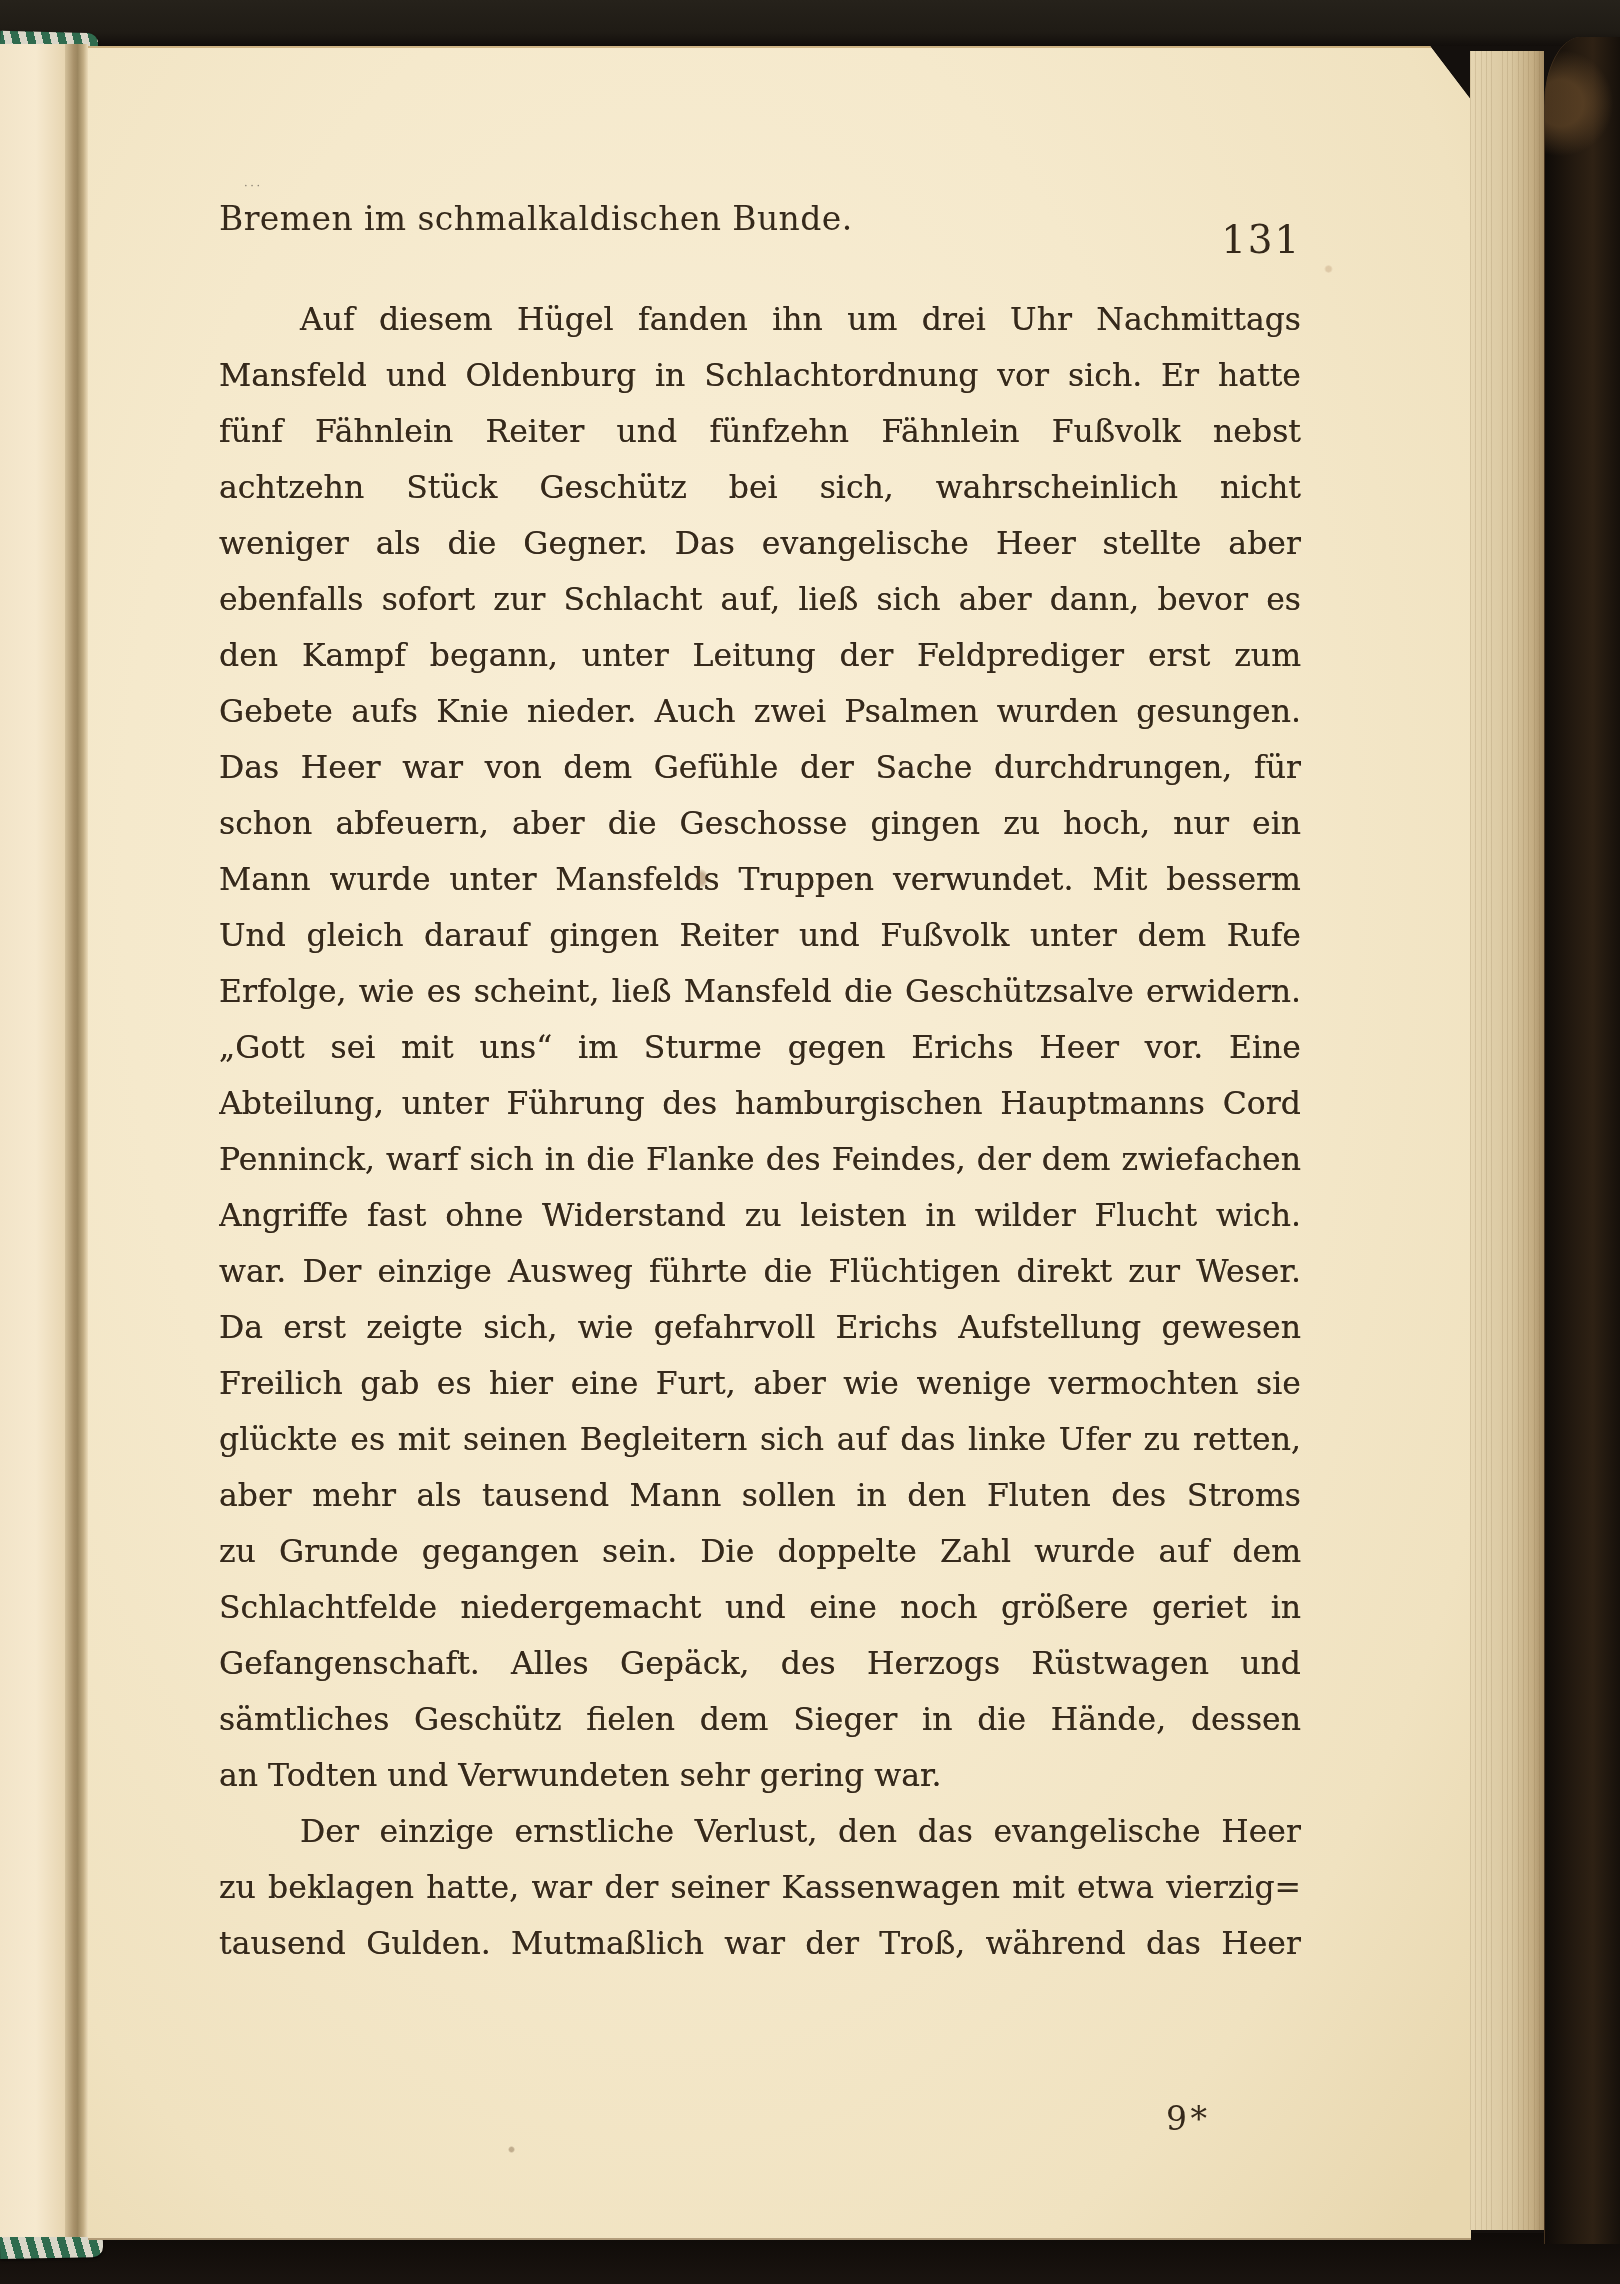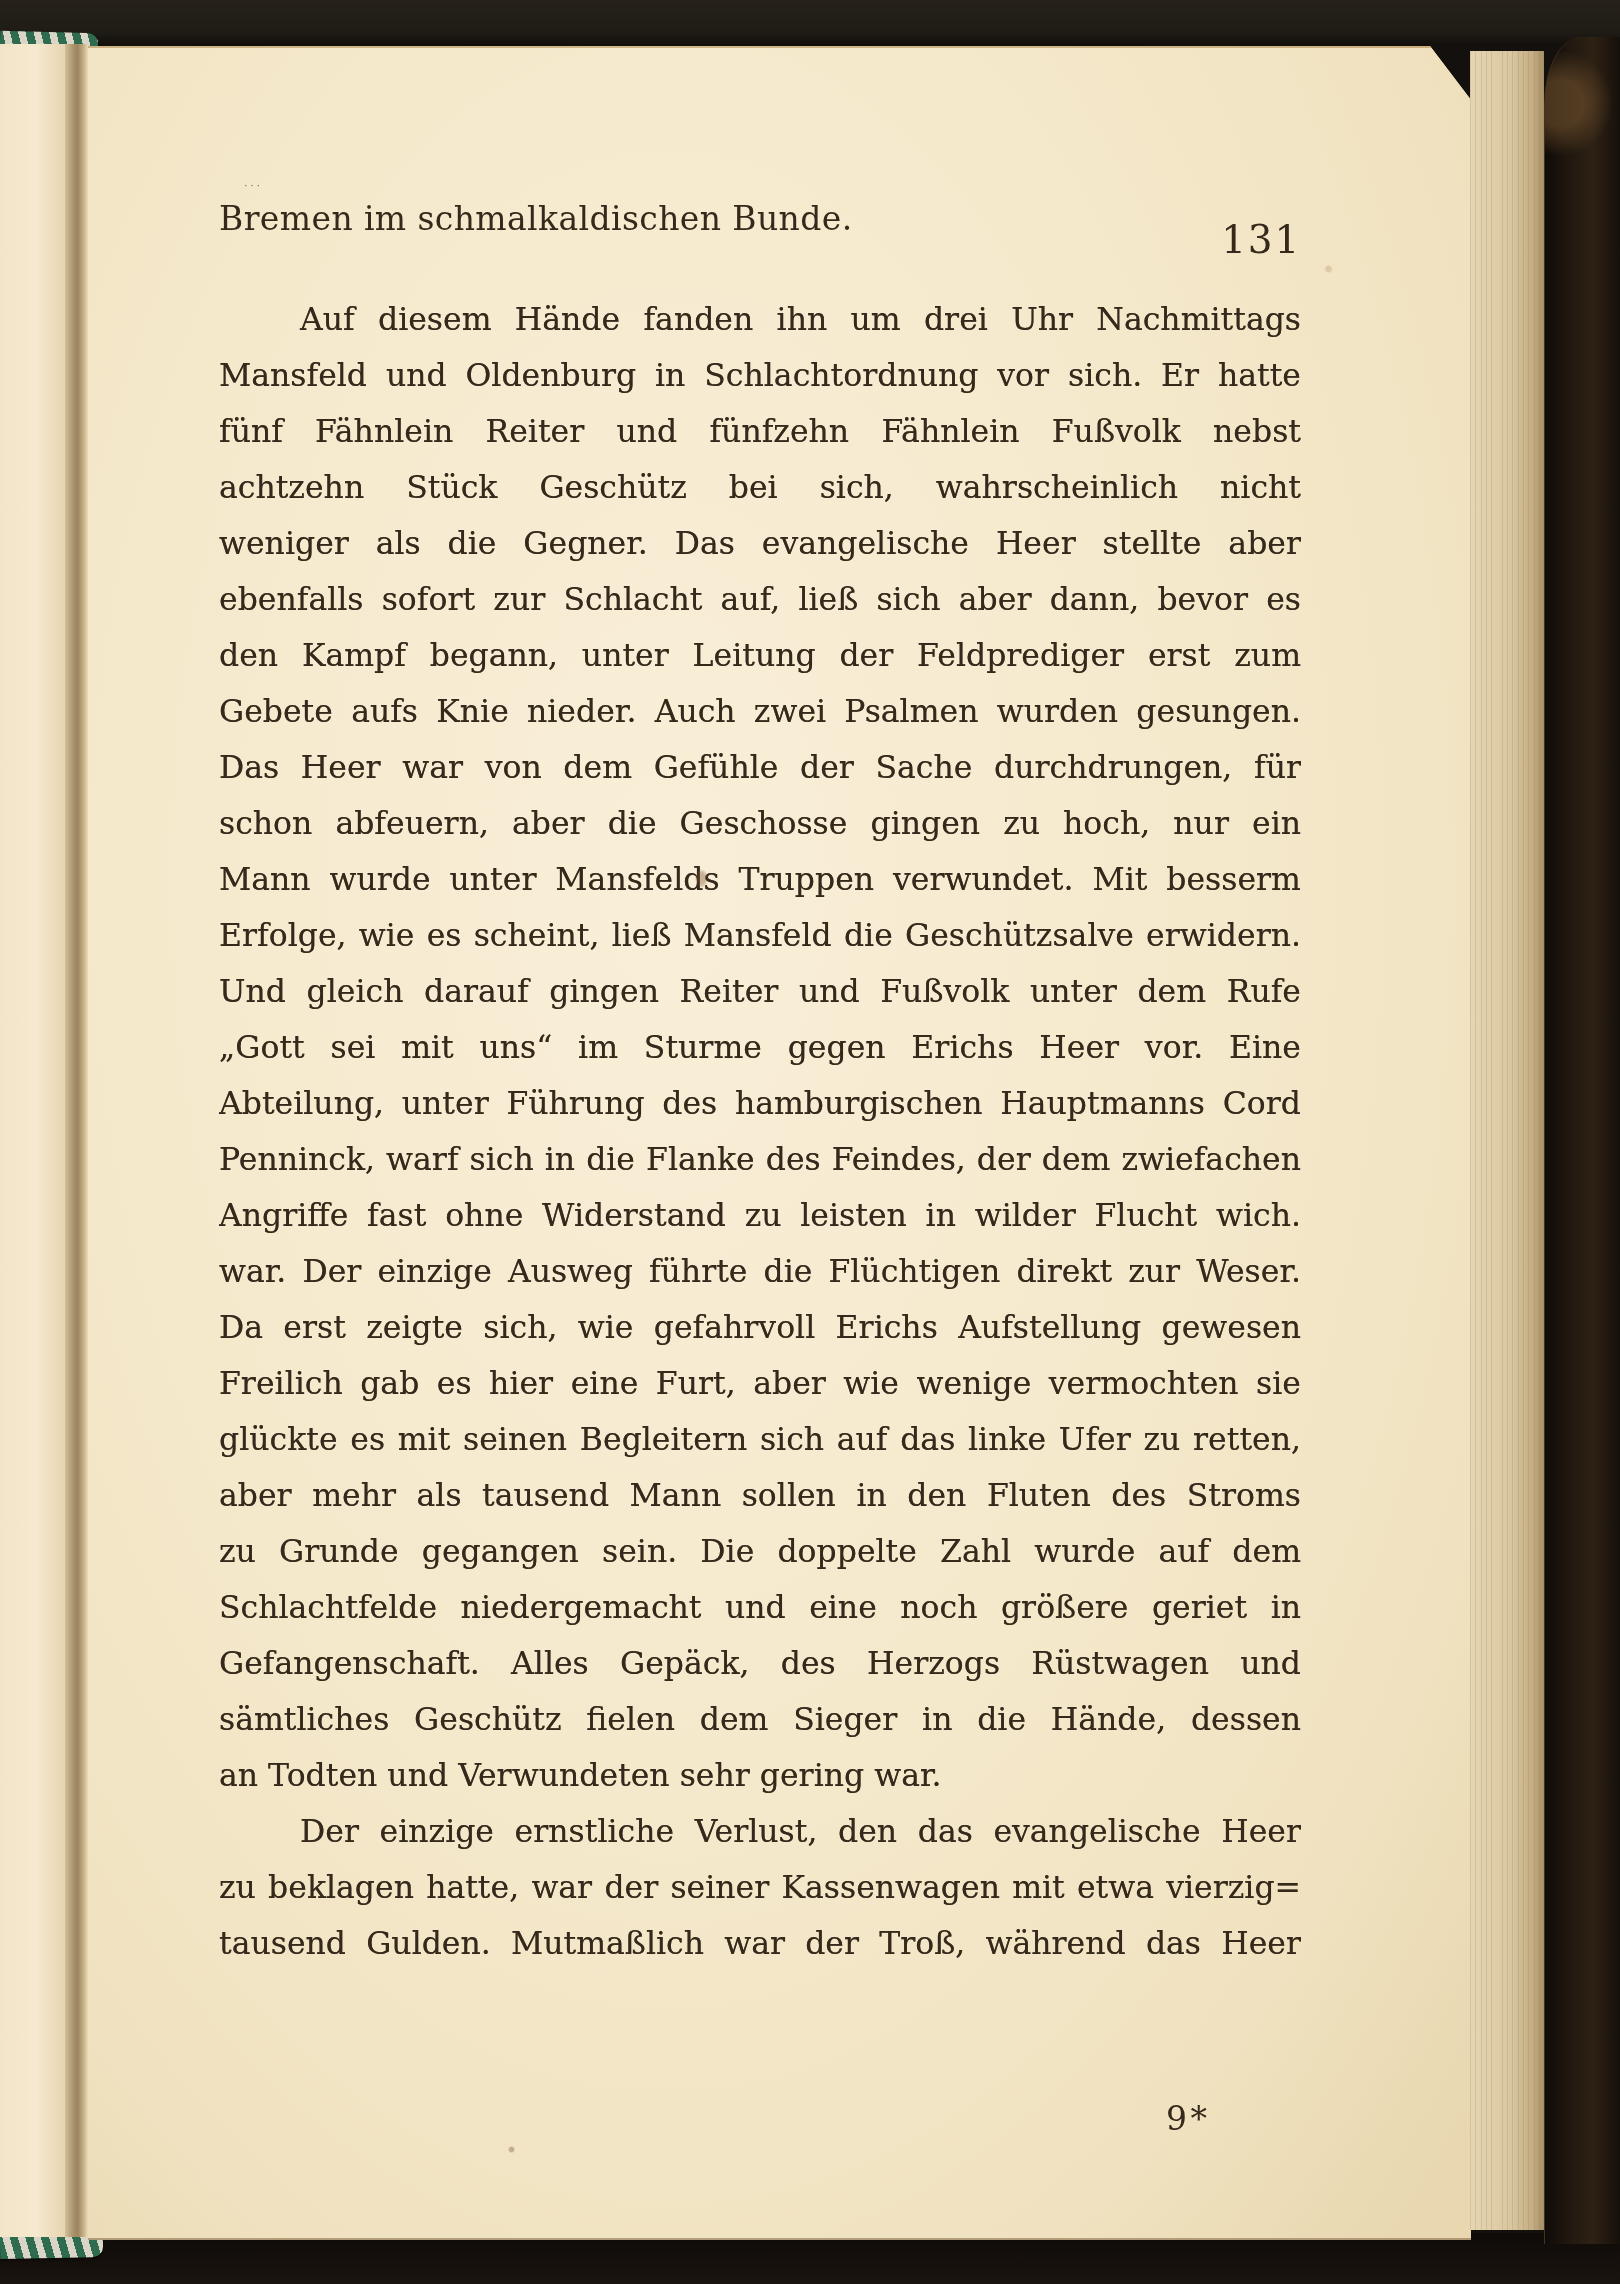--- a/index.html
+++ b/index.html
@@ -86,33 +86,33 @@
 
   <div class="left-sliver"></div>
   <div class="gutter"></div>
 
   <div class="page">
     <div class="dots-artifact">···</div>
     <div class="header-title">Bremen im schmalkaldischen Bunde.</div>
     <div class="page-number">131</div>
 
     <div class="text-block">
-      <div class="line indent">Auf diesem Hände fanden ihn um drei Uhr Nachmittags</div>
+      <div class="line indent">Auf diesem Hügel fanden ihn um drei Uhr Nachmittags</div>
       <div class="line">Mansfeld und Oldenburg in Schlachtordnung vor sich. Er hatte</div>
       <div class="line">fünf Fähnlein Reiter und fünfzehn Fähnlein Fußvolk nebst</div>
       <div class="line">achtzehn Stück Geschütz bei sich, wahrscheinlich nicht unbeträchtlich</div>
       <div class="line">weniger als die Gegner. Das evangelische Heer stellte aber</div>
       <div class="line">ebenfalls sofort zur Schlacht auf, ließ sich aber dann, bevor es</div>
       <div class="line">den Kampf begann, unter Leitung der Feldprediger erst zum</div>
       <div class="line">Gebete aufs Knie nieder. Auch zwei Psalmen wurden gesungen.</div>
       <div class="line">Das Heer war von dem Gefühle der Sache durchdrungen, für</div>
       <div class="line">schon abfeuern, aber die Geschosse gingen zu hoch, nur ein einziger</div>
       <div class="line">Mann wurde unter Mansfelds Truppen verwundet. Mit besserm</div>
+      <div class="line">Und gleich darauf gingen Reiter und Fußvolk unter dem Rufe</div>
       <div class="line">Erfolge, wie es scheint, ließ Mansfeld die Geschützsalve erwidern.</div>
-      <div class="line">Und gleich darauf gingen Reiter und Fußvolk unter dem Rufe</div>
       <div class="line">„Gott sei mit uns“ im Sturme gegen Erichs Heer vor. Eine</div>
       <div class="line">Abteilung, unter Führung des hamburgischen Hauptmanns Cord</div>
       <div class="line">Penninck, warf sich in die Flanke des Feindes, der dem zwiefachen</div>
       <div class="line">Angriffe fast ohne Widerstand zu leisten in wilder Flucht wich.</div>
       <div class="line">war. Der einzige Ausweg führte die Flüchtigen direkt zur Weser.</div>
       <div class="line">Da erst zeigte sich, wie gefahrvoll Erichs Aufstellung gewesen</div>
       <div class="line">Freilich gab es hier eine Furt, aber wie wenige vermochten sie</div>
       <div class="line">glückte es mit seinen Begleitern sich auf das linke Ufer zu retten,</div>
       <div class="line">aber mehr als tausend Mann sollen in den Fluten des Stroms</div>
       <div class="line">zu Grunde gegangen sein. Die doppelte Zahl wurde auf dem</div>

